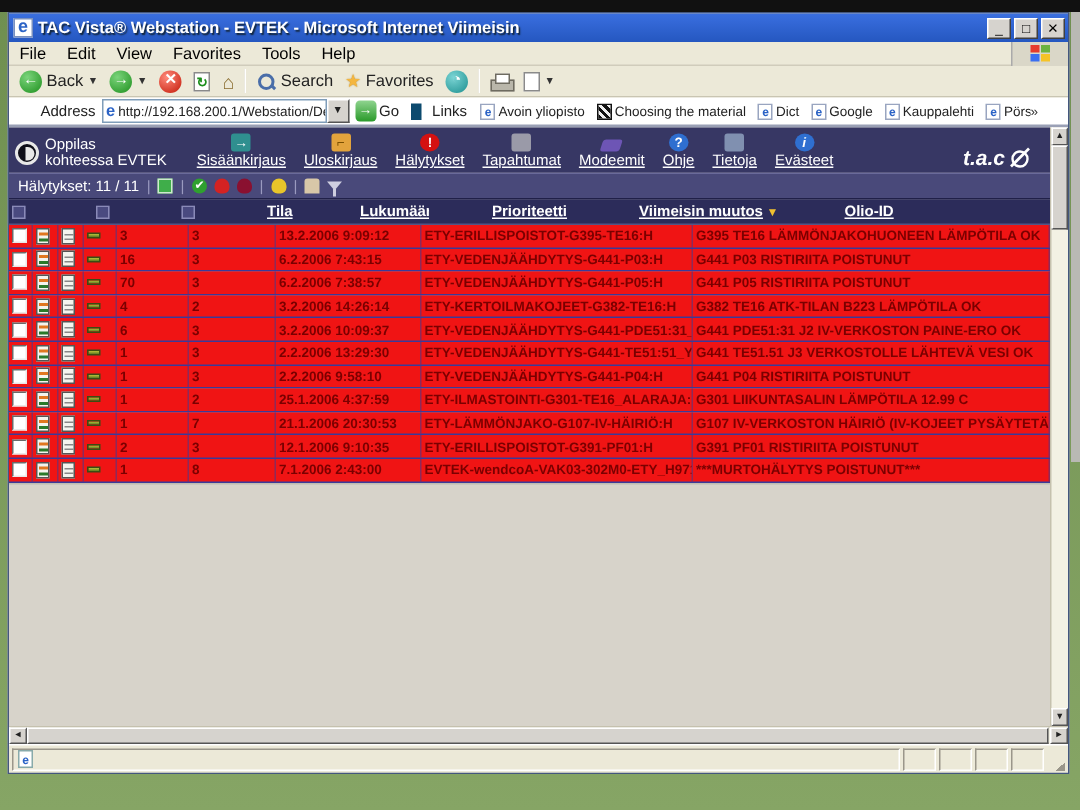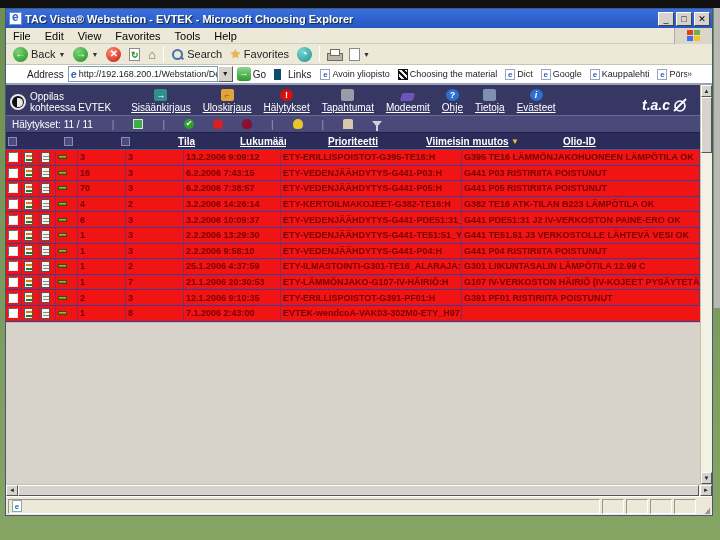--- a/index.html
+++ b/index.html
@@ -104,21 +104,21 @@
   .nav-ico.help   { background:#2f6fd0; border-radius:50%; }
   .nav-ico.about  { background:#8090b0; }
   .nav-ico.info   { background:#2f6fd0; border-radius:50%; font-style:italic; }
   .tac-logo { margin-left:auto; display:flex; align-items:center; gap:2px; padding-right:8px; }
   .tac-text { font-size:14px; font-weight:bold; font-style:italic; letter-spacing:0; }
   .tac-swoosh { width:16px; height:16px; }
 
   
   .alarmbar { height:18px; flex:0 0 18px; background:#49497a; border-top:1px solid #6a6a9a;
               border-bottom:1px solid #202048; display:flex; align-items:center;
-              color:#fff; font-size:10px; padding:0 6px; gap:19px; }
+              color:#fff; font-size:10px; padding:0 6px; gap:5px; }
   .ab-sep { color:#9a9ac0; }
   .ab-ico { width:10px; height:10px; display:inline-block; }
   .ab-ico.green-doc { background:#3fae4a; border:1px solid #cfe8cf; }
   .ab-ico.check { background:#2fa02f; border-radius:50%; color:#fff; font-size:8px; line-height:10px; text-align:center; }
   .ab-ico.redbell { background:#d42222; border-radius:50% 50% 40% 40%; }
   .ab-ico.darkbell { background:#8a1030; border-radius:50% 50% 40% 40%; }
   .ab-ico.yellowbell { background:#e8c52a; border-radius:50% 50% 40% 40%; }
   .ab-ico.hand { background:#d8c7a8; border-radius:2px 2px 0 0; }
   .funnel { width:0; height:0; border-left:5px solid transparent; border-right:5px solid transparent;
             border-top:6px solid #cfcfe0; position:relative; }
@@ -184,21 +184,21 @@
 <body>
 
 <div id="screen">
   <div id="topstrip"></div>
   <div id="rightstrip"></div>
 
   <div id="win">
 
     <div class="titlebar">
       <span class="ticon"></span>
-      <span class="ttext">TAC Vista® Webstation - EVTEK - Microsoft Choosing Explorer</span>
+      <span class="ttext">TAC Vista® Webstation - EVTEK - Microsoft Internet Viimeisin</span>
       <span class="winbtn">_</span>
       <span class="winbtn">□</span>
       <span class="winbtn">✕</span>
     </div>
 
     <div class="menubar">
       <span class="menu-item">File</span>
       <span class="menu-item">Edit</span>
       <span class="menu-item">View</span>
       <span class="menu-item">Favorites</span>
@@ -591,20 +591,21 @@
     <span class="c c3">
                 <span class="doc note"></span>
               </span>
     <span class="c c4">
                 <span class="tila-dash"></span>
               </span>
     <span class="c c5">1</span>
     <span class="c c6">8</span>
     <span class="c c7">7.1.2006 2:43:00</span>
     <span class="c c8">EVTEK-wendcoA-VAK03-302M0-ETY_H971.R001:H</span>
+    <span class="c c9">***MURTOHÄLYTYS POISTUNUT***</span>
   </div>
           </div>
 
         <div id="filler"></div>
       </div>
 
       <div class="vscroll">
         <div class="varrow">▲</div>
         <div class="vthumb"></div>
         <div class="vtrack"></div>

